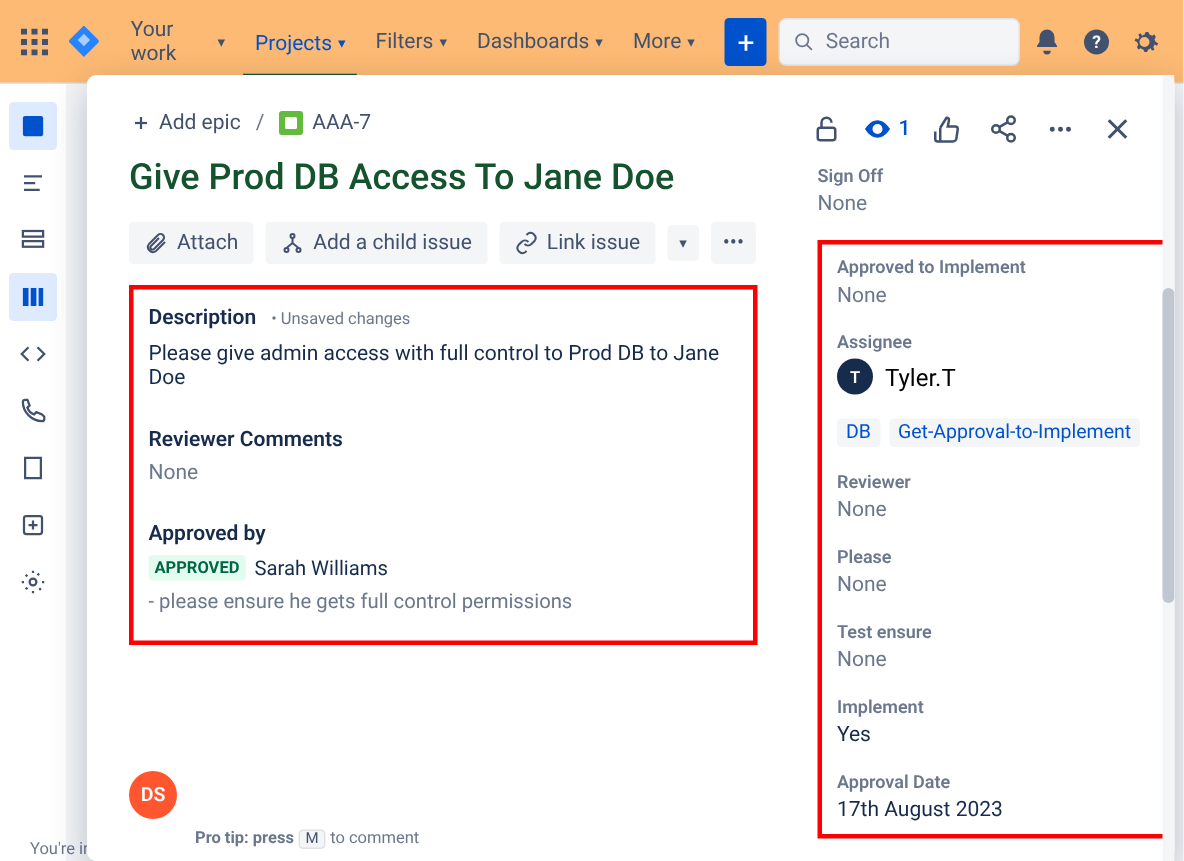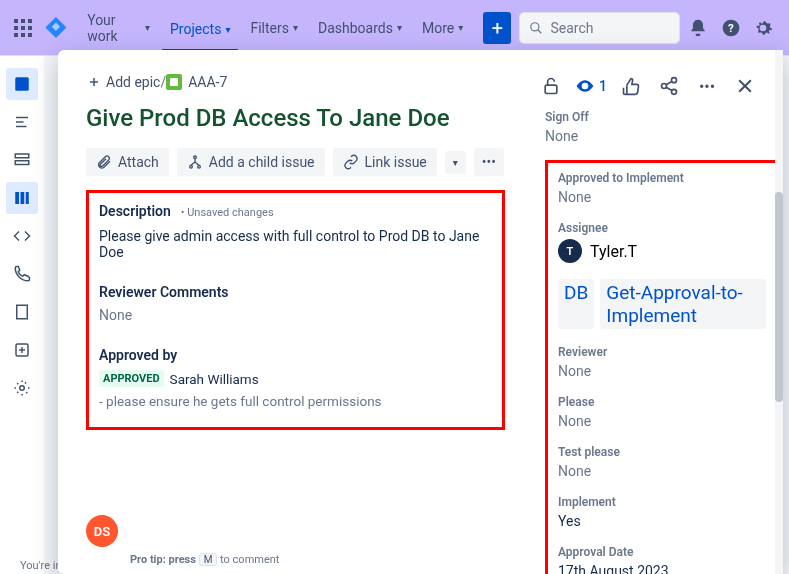--- a/index.html
+++ b/index.html
@@ -1,40 +1,40 @@
 <!DOCTYPE html>
 <html><head>
 <meta charset="utf-8">
 <style>
 * { box-sizing: border-box; margin: 0; padding: 0; font-family: -apple-system, BlinkMacSystemFont, "Segoe UI", Roboto, sans-serif; }
 body { background: #f4f5f7; width: 789px; height: 574px; overflow: hidden; position: relative; }
 
 
-.topnav { height: 56px; background: #c4b5fd; border-bottom: 1px solid #dfe1e6; display: flex; align-items: center; padding: 0 12px; gap: 4px; }
+.topnav { height: 56px; background: #fdba74; border-bottom: 1px solid #dfe1e6; display: flex; align-items: center; padding: 0 12px; gap: 4px; }
 .appswitch { width: 24px; height: 24px; display: flex; align-items: center; justify-content: center; color: #42526e; cursor: pointer; }
 .logo-jira { width: 24px; height: 24px; display: flex; align-items: center; justify-content: center; color: #2684ff; margin: 0 8px; }
 .navlink { padding: 4px 8px; font-size: 14px; color: #42526e; display: flex; align-items: center; gap: 4px; cursor: pointer; border-radius: 3px; }
 .navlink.active { color: #0052cc; border-bottom: 3px solid #14532d; padding-bottom: 12px; margin-bottom: -14px; }
 .chev { font-size: 10px; }
 .create-btn { width: 32px; height: 32px; background: #0052cc; color: #fff; border-radius: 3px; display: flex; align-items: center; justify-content: center; font-size: 20px; margin-left: 8px; cursor: pointer; }
 .spacer { flex: 1; }
 .searchbox { display: flex; align-items: center; background: #f4f5f7; border: 1px solid #dfe1e6; border-radius: 5px; padding: 4px 8px; width: 180px; height: 32px; color: #6b778c; gap: 6px; font-size: 14px; }
 .navicon { width: 32px; height: 32px; display: flex; align-items: center; justify-content: center; color: #42526e; cursor: pointer; }
 
 
 .leftside { position: absolute; left: 0; top: 56px; width: 44px; bottom: 0; background: #fff; display: flex; flex-direction: column; align-items: center; gap: 6px; padding-top: 12px; }
 .sideicon { width: 32px; height: 32px; display: flex; align-items: center; justify-content: center; color: #42526e; border-radius: 3px; cursor: pointer; }
 .sideicon.sel { background: #deebff; color: #0052cc; }
 
 
 .modal { position: absolute; top: 50px; left: 58px; right: 6px; bottom: 0; background: #fff; border-radius: 6px; box-shadow: 0 8px 24px rgba(9,30,66,0.25); display: flex; }
 .modal-main { flex: 1; padding: 24px 28px 8px 28px; display: flex; flex-direction: column; position: relative; min-width: 0; }
 .modal-side { width: 250px; padding: 12px 4px 12px 12px; position: relative; overflow: hidden; }
 
-.breadcrumb { display: flex; align-items: center; margin-bottom: 14px; font-size: 14px; }
+.breadcrumb { display: flex; align-items: center; gap: 10px; margin-bottom: 14px; font-size: 14px; }
 .addepic { color: #42526e; display: flex; align-items: center; gap: 4px; cursor: pointer; }
 .sep { color: #6b778c; }
 .issuekey { display: flex; align-items: center; gap: 6px; color: #42526e; cursor: pointer; justify-content: center; }
 .story-ic { width: 16px; height: 16px; background: #63ba3c; border-radius: 2px; display: inline-flex; align-items: center; justify-content: center; }
 .story-ic::after { content: ""; width: 8px; height: 8px; background: #fff; border-radius: 1px; }
 
 .issue-title { font-size: 24px; font-weight: 500; color: #14532d; margin-bottom: 16px; }
 
 .toolbar { display: flex; align-items: center; gap: 8px; margin-bottom: 14px; }
 .tbtn { display: flex; align-items: center; gap: 6px; padding: 6px 10px; background: #f4f5f7; border-radius: 3px; font-size: 14px; color: #42526e; cursor: pointer; }
@@ -62,21 +62,21 @@
 .acticon { width: 28px; height: 28px; display: flex; align-items: center; justify-content: center; cursor: pointer; color: #42526e; }
 
 
 .side-scroll { position: absolute; top: 0; right: 0; width: 8px; height: 100%; background: #f4f5f7; }
 .side-thumb { position: absolute; right: 0; top: 142px; width: 8px; height: 210px; background: #c1c7d0; border-radius: 4px; }
 .sfield-label { font-size: 12px; font-weight: 600; color: #6b778c; }
 .sfield-val { font-size: 14px; color: #172b4d; margin-top: 4px; }
 .sfield-val.muted { color: #6b778c; }
 .sfield { margin-bottom: 16px; }
 .labels-row { display: flex; gap: 6px; margin-top: 4px; }
-.label-chip { background: #f4f5f7; color: #0052cc; font-size: 19px; padding: 2px 6px; border-radius: 3px; cursor: pointer; }
+.label-chip { background: #f4f5f7; color: #0052cc; font-size: 13px; padding: 2px 6px; border-radius: 3px; cursor: pointer; }
 .assignee-row { display: flex; align-items: center; gap: 8px; margin-top: 4px; }
 .a-avatar { width: 24px; height: 24px; border-radius: 50%; background: #172b4d; color: #fff; display: flex; align-items: center; justify-content: center; font-size: 11px; font-weight: 600; }
 
 .footer-note { position: absolute; bottom: 2px; left: 20px; font-size: 11px; color: #6b778c; }
 
 svg { display: block; }
 </style>
 </head>
 <body>
 
@@ -370,21 +370,21 @@
       </div>
       <div class="sfield">
         <div class="sfield-label">Reviewer</div>
         <div class="sfield-val muted">None</div>
       </div>
       <div class="sfield">
         <div class="sfield-label">Please</div>
         <div class="sfield-val muted">None</div>
       </div>
       <div class="sfield">
-        <div class="sfield-label">Test please</div>
+        <div class="sfield-label">Test ensure</div>
         <div class="sfield-val muted">None</div>
       </div>
       <div class="sfield">
         <div class="sfield-label">Implement</div>
         <div class="sfield-val">Yes</div>
       </div>
       <div class="sfield" style="margin-bottom:4px;">
         <div class="sfield-label">Approval Date</div>
         <div class="sfield-val">17th August 2023</div>
       </div>

